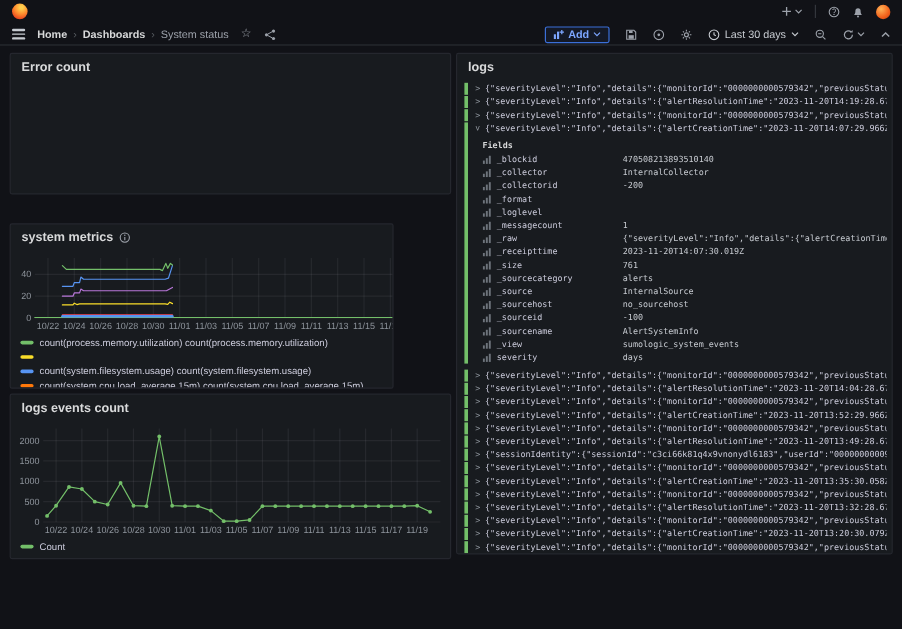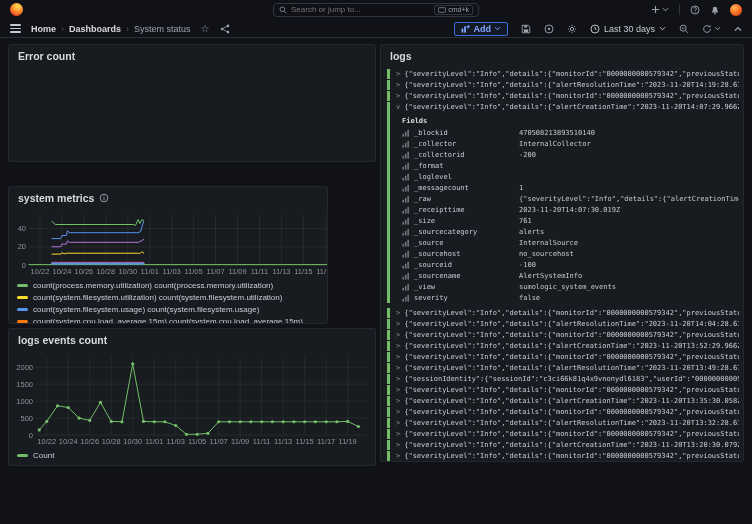--- a/index.html
+++ b/index.html
@@ -100,33 +100,20 @@
   .field-name { width:105px; flex:0 0 auto; color:#ccccdc; }
   .field-value { color:#c7cbd1; white-space:nowrap; overflow:hidden; }
 </style>
 </head>
 <body>
 
 <header>
   <div class="nav-row">
     <div class="nav-left">
       <div class="logo-mark"></div>
-    </div>
-    <div class="search-box">
-      <svg width="8" height="8" viewBox="0 0 11 11">
-          <circle cx="4.6" cy="4.6" r="3.2" fill="none" stroke="#888d96" stroke-width="1.2"></circle>
-          <line x1="7" y1="7" x2="10" y2="10" stroke="#888d96" stroke-width="1.2"></line>
-        </svg>
-      <input readonly="" placeholder="Search or jump to..." style="">
-      <span class="kbd-badge">
-        <svg width="8" height="6" viewBox="0 0 12 8">
-            <rect x="0.6" y="0.6" width="10.8" height="6.8" rx="1" fill="none" stroke="#9da2ab" stroke-width="1"></rect>
-          </svg>
-        <span>cmd+k</span>
-      </span>
     </div>
     <div class="nav-right">
       <span class="icon-btn">
         <svg width="9" height="9" viewBox="0 0 10 10">
             <path d="M5 1v8M1 5h8" stroke="#9da2ab" stroke-width="1.2"></path>
           </svg>
         <svg width="7" height="5" viewBox="0 0 8 6">
             <path d="M1 1.5l3 3 3-3" fill="none" stroke="#9da2ab" stroke-width="1.2"></path>
           </svg>
       </span>
@@ -303,21 +290,20 @@
             <polyline points="43.0,12.4 46.3,15.5 124.3,15.5 126.4,16.5 129.2,10.5 130.8,14.6 133.0,10.5 134.7,11.9" fill="none" stroke="#73bf69" stroke-width="1" stroke-linejoin="round" stroke-linecap="round"></polyline>
           </svg>
         </div>
       <div class="legend" id="metrics-legend">
           <div class="legend-row">
             <span class="legend-swatch" style="background: rgb(115, 191, 105);"></span>
             <span>count(process.memory.utilization) count(process.memory.utilization)</span>
           </div>
           <div class="legend-row">
             <span class="legend-swatch" style="background: rgb(250, 222, 42);"></span>
-            <span>count(system.filesystem.utilization) count(system.filesystem.utilization)</span>
           </div>
           <div class="legend-row">
             <span class="legend-swatch" style="background: rgb(87, 148, 242);"></span>
             <span>count(system.filesystem.usage) count(system.filesystem.usage)</span>
           </div>
           <div class="legend-row">
             <span class="legend-swatch" style="background: rgb(255, 120, 10);"></span>
             <span>count(system.cpu.load_average.15m) count(system.cpu.load_average.15m)</span>
           </div>
         </div>
@@ -606,21 +592,21 @@
               </div>
               <div class="field-row">
                 <span class="field-icon">
                   <svg width="8" height="8" viewBox="0 0 10 10">
                     <rect x="0.5" y="6" width="2" height="3.5" fill="#6e747c"></rect>
                     <rect x="3.6" y="3.5" width="2" height="6" fill="#6e747c"></rect>
                     <rect x="6.7" y="1" width="2" height="8.5" fill="#6e747c"></rect>
                   </svg>
                 </span>
                 <span class="field-name">severity</span>
-                <span class="field-value">false</span>
+                <span class="field-value">days</span>
               </div>
             </div>
           </div>
           <div class="log-row">
             <span class="log-chevron">&gt;</span>
             <span class="log-text">{"severityLevel":"Info","details":{"monitorId":"0000000000579342","previousStatus":["Critical"],"curren</span>
           </div>
           <div class="log-row">
             <span class="log-chevron">&gt;</span>
             <span class="log-text">{"severityLevel":"Info","details":{"alertResolutionTime":"2023-11-20T14:04:28.677Z","alertDuration":"71</span>

